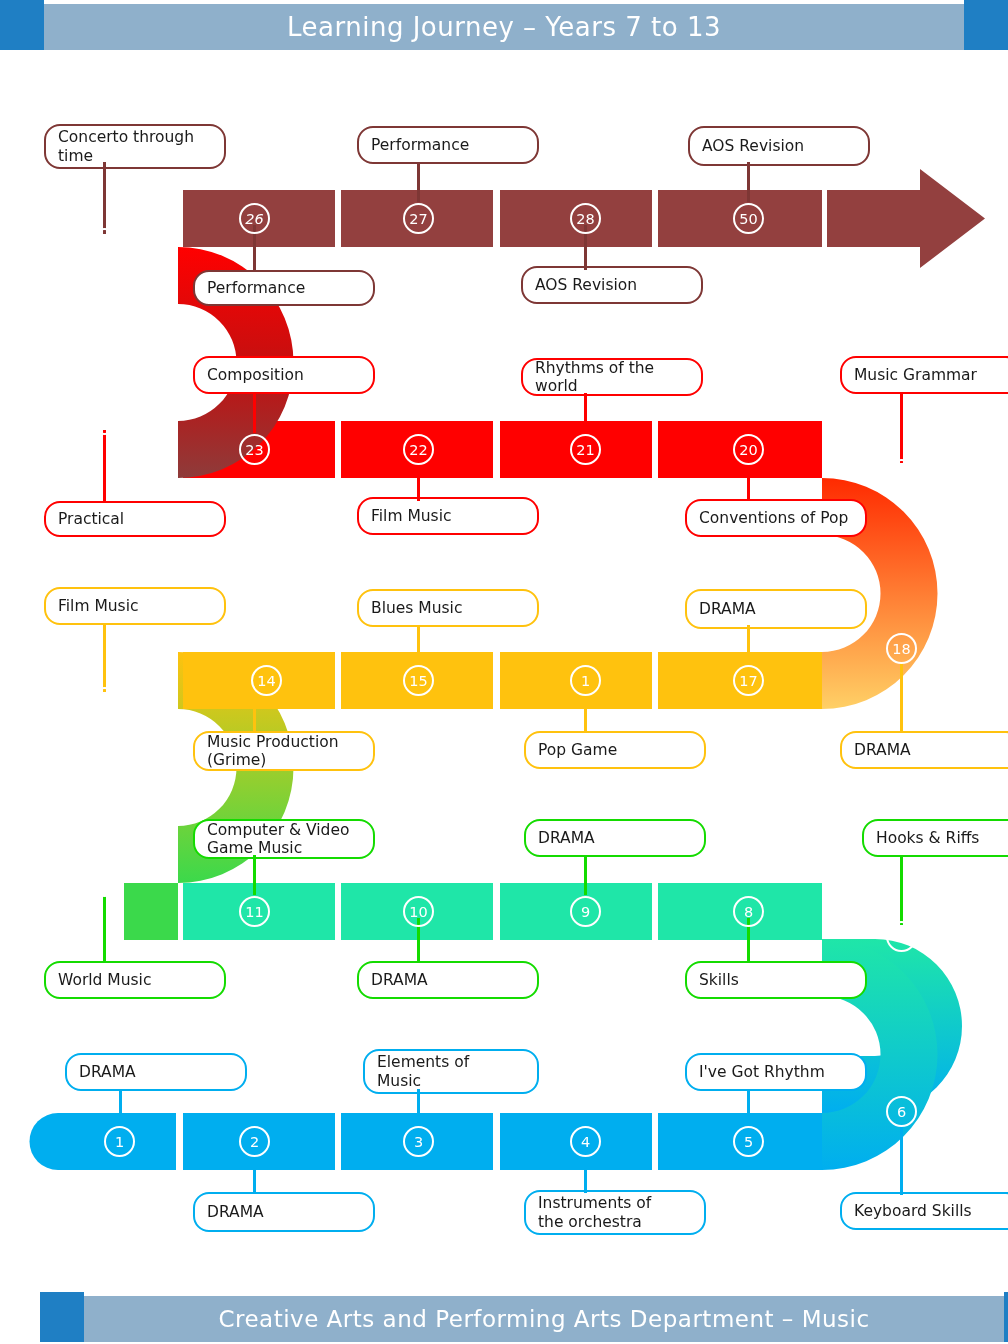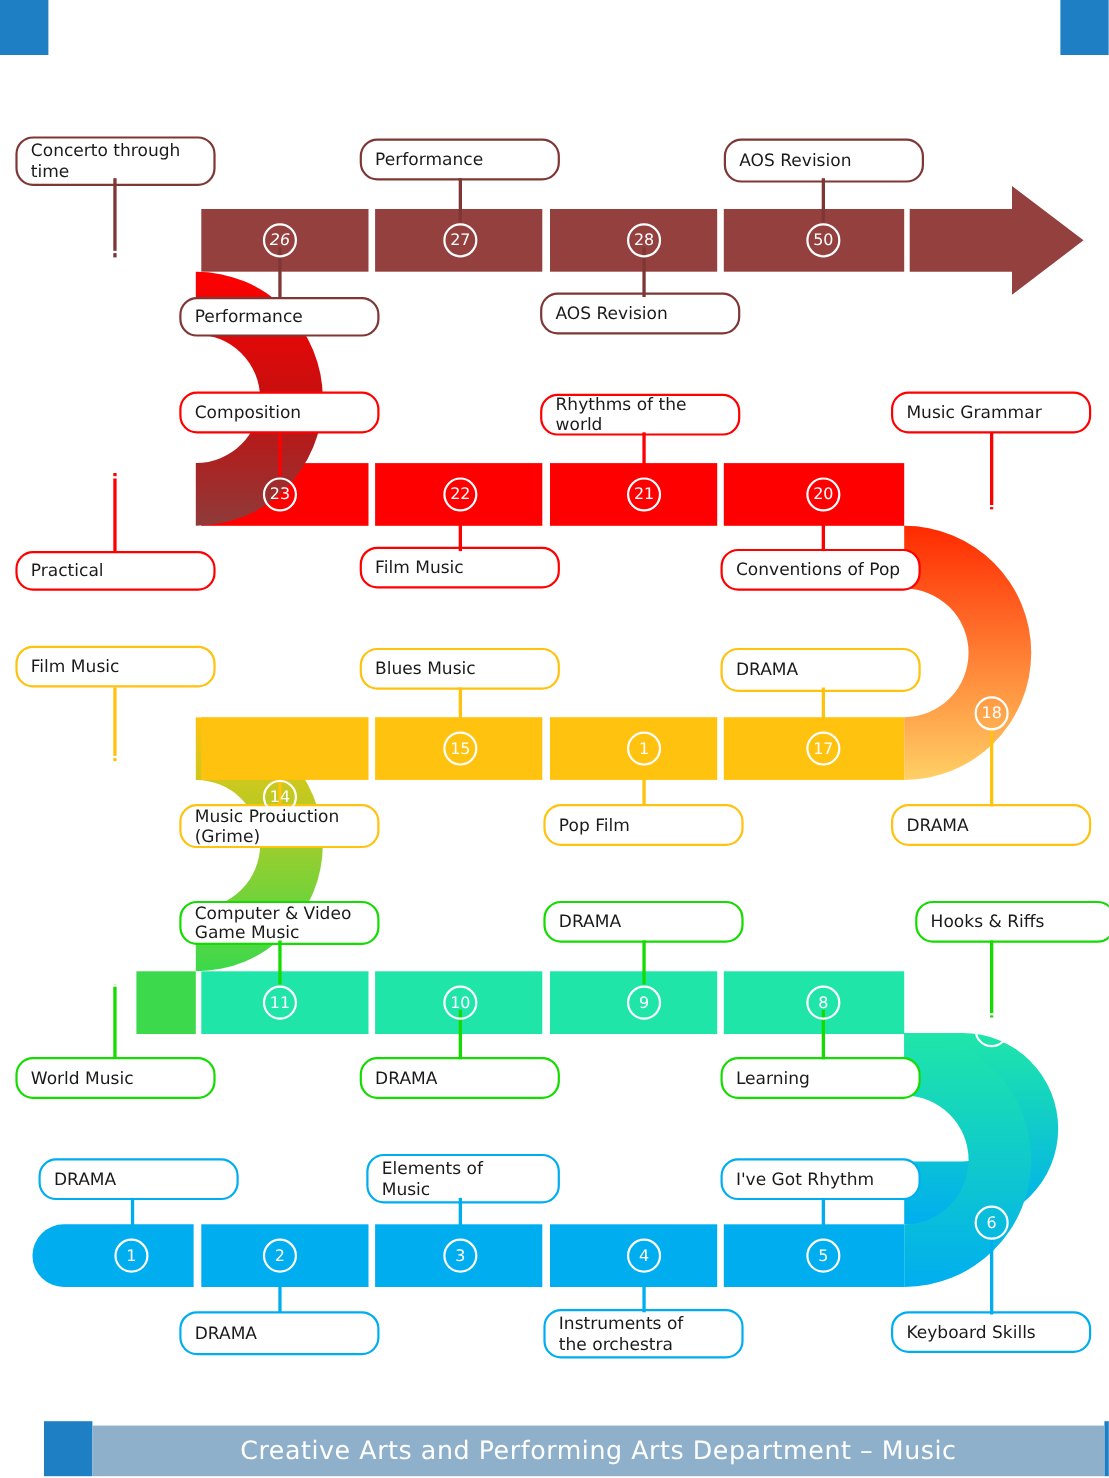--- a/index.html
+++ b/index.html
@@ -19,36 +19,39 @@
   #bottom-banner{top:1292px;margin-left:40px;}
   #bottom-banner .bar span{font-size:23px;}
 
   
   #journey-svg{position:absolute;left:0;top:0;width:1008px;height:1344px;}
 
   
   .label-box{position:absolute;box-sizing:border-box;background:#ffffff;
              border:2.5px solid #000;border-radius:16px;
              display:flex;align-items:center;
-             padding:6px 12px;font-size:15.5px;color:#1a1a1a;line-height:1.18;}
+             padding:6px 12px;font-size:15.5px;color:#1a1a1a;line-height:1.18;margin-left:30px;}
   .label-box span{display:block;}
 
   
   .node{position:absolute;width:31px;height:31px;box-sizing:border-box;
         border:2.5px solid #ffffff;border-radius:50%;
         display:flex;align-items:center;justify-content:center;
         color:#ffffff;font-size:14.5px;background:transparent;z-index:6;}
   .connector{position:absolute;width:2.5px;z-index:2;}
 </style>
 </head>
 <body>
 
 <div class="banner" id="top-banner">
   <div class="edge l"></div>
   <div class="edge r"></div>
+  <div class="bar">
+    <span>Learning Journey – Years 7 to 13</span>
+  </div>
 </div>
 
 <svg id="journey-svg" viewBox="0 0 1008 1344" xmlns="http://www.w3.org/2000/svg">
   <defs>
 
     <linearGradient id="gradGreenBlue" x1="0" y1="0" x2="0" y2="1">
       <stop offset="0%" stop-color="#1FE6A8"></stop>
       <stop offset="100%" stop-color="#00AEEF"></stop>
     </linearGradient>
 
@@ -186,21 +189,21 @@
 <div class="node" style="left:570px;top:1126px;">4</div>
 <div class="node" style="left:733px;top:1126px;">5</div>
 <div class="node" style="left:886px;top:1096px;">6</div>
 <div class="node" style="left:886px;top:921px;">7</div>
 <div class="node" style="left:733px;top:896px;">8</div>
 <div class="node" style="left:570px;top:896px;">9</div>
 <div class="node" style="left:403px;top:896px;">10</div>
 <div class="node" style="left:239px;top:896px;">11</div>
 <div class="node" style="left:89px;top:866px;">12</div>
 <div class="node" style="left:89px;top:687px;">13</div>
-<div class="node" style="left:239px;top:665px;margin-top:44px;">14</div>
+<div class="node" style="left:251px;top:665px;">14</div>
 <div class="node" style="left:403px;top:665px;">15</div>
 <div class="node" style="left:570px;top:665px;">1</div>
 <div class="node" style="left:733px;top:665px;">17</div>
 <div class="node" style="left:886px;top:633px;">18</div>
 <div class="node" style="left:886px;top:459px;">19</div>
 <div class="node" style="left:733px;top:434px;">20</div>
 <div class="node" style="left:570px;top:434px;">21</div>
 <div class="node" style="left:403px;top:434px;">22</div>
 <div class="node" style="left:239px;top:434px;">23</div>
 <div class="node" style="left:89px;top:404px;">24</div>
@@ -254,21 +257,21 @@
 <div class="label-box" style="left:163px;top:731px;width:182px;height:40px;border-color:#FFC20E;">
   <div>
       <span>Music Production</span>
       <span>(Grime)</span>
     </div>
 </div>
 <div class="label-box" style="left:327px;top:589px;width:182px;height:38px;border-color:#FFC20E;">
   <span>Blues Music</span>
 </div>
 <div class="label-box" style="left:494px;top:731px;width:182px;height:38px;border-color:#FFC20E;">
-  <span>Pop Film</span>
+  <span>Pop Game</span>
 </div>
 <div class="label-box" style="left:655px;top:589px;width:182px;height:40px;border-color:#FFC20E;">
   <span>DRAMA</span>
 </div>
 <div class="label-box" style="left:810px;top:731px;width:182px;height:38px;border-color:#FFC20E;">
   <span>DRAMA</span>
 </div>
 
 <div class="label-box" style="left:14px;top:961px;width:182px;height:38px;border-color:#14DB00;">
   <span>World Music</span>
@@ -279,21 +282,21 @@
       <span>Game Music</span>
     </div>
 </div>
 <div class="label-box" style="left:327px;top:961px;width:182px;height:38px;border-color:#14DB00;">
   <span>DRAMA</span>
 </div>
 <div class="label-box" style="left:494px;top:819px;width:182px;height:38px;border-color:#14DB00;">
   <span>DRAMA</span>
 </div>
 <div class="label-box" style="left:655px;top:961px;width:182px;height:38px;border-color:#14DB00;">
-  <span>Learning</span>
+  <span>Skills</span>
 </div>
 <div class="label-box" style="left:832px;top:819px;width:182px;height:38px;border-color:#14DB00;">
   <span>Hooks &amp; Riffs</span>
 </div>
 
 <div class="label-box" style="left:35px;top:1053px;width:182px;height:38px;border-color:#00AEEF;">
   <span>DRAMA</span>
 </div>
 <div class="label-box" style="left:163px;top:1192px;width:182px;height:40px;border-color:#00AEEF;">
   <span>DRAMA</span>

